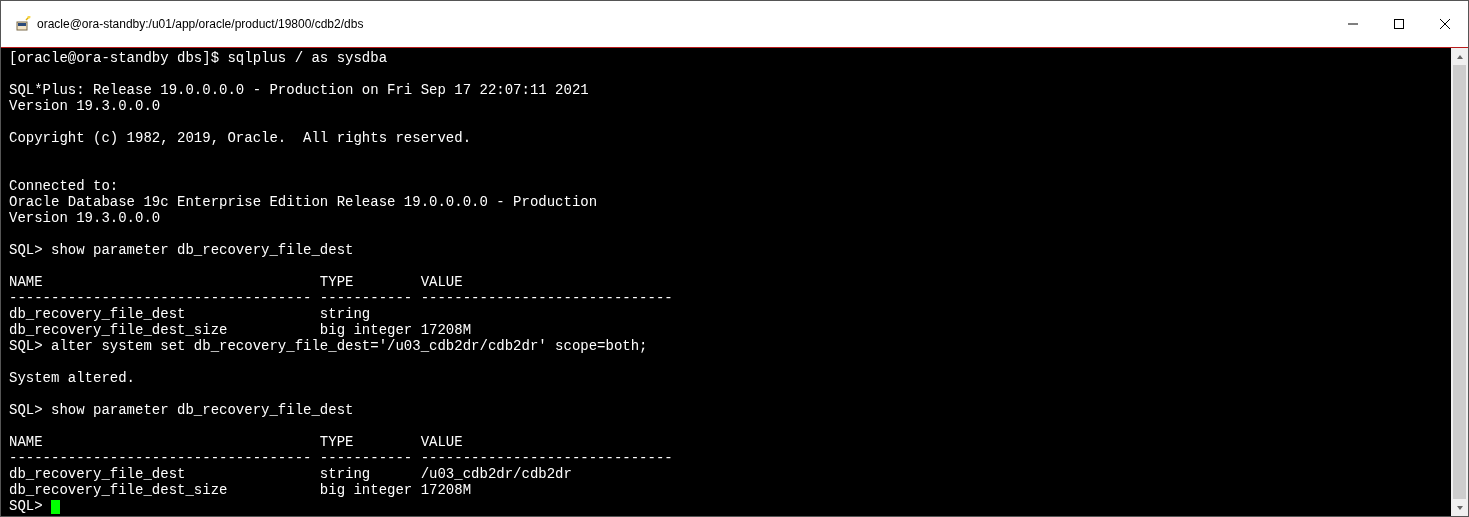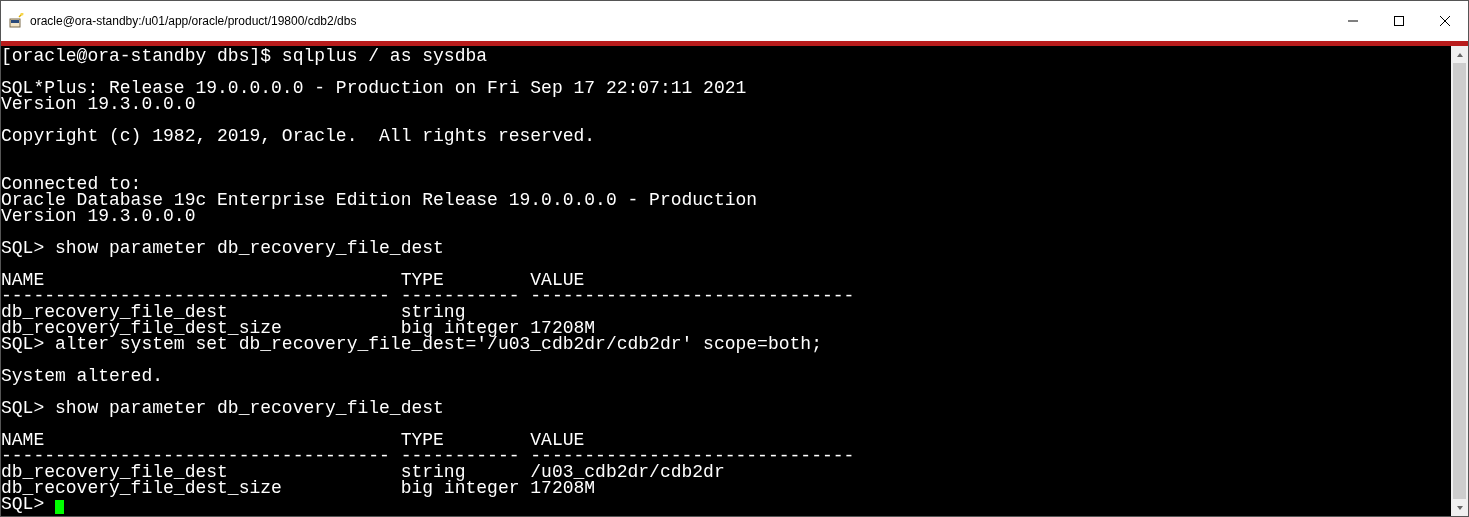--- a/index.html
+++ b/index.html
@@ -16,22 +16,22 @@
       display: flex;
       flex-direction: column;
       background: #000;
       border: 1px solid #555;
     }
     .titlebar {
       height: 48px;
       background: #fff;
       display: flex;
       align-items: center;
-      padding-left: 7px;
-      border-bottom: 5px solid #b91c1c;
+      padding-left: 14px;
+      border-bottom: 1px solid #b91c1c;
     }
     .titlebar .app-icon {
       width: 16px;
       height: 16px;
       margin-right: 6px;
       flex-shrink: 0;
     }
     .titlebar .title-text {
       font-size: 12px;
       color: #000;
@@ -54,25 +54,25 @@
     }
     .win-btn svg { display: block; }
     .terminal-wrap {
       flex: 1;
       display: flex;
       background: #000;
     }
     .terminal {
       flex: 1;
       font-family: "Courier New", Consolas, monospace;
-      font-size: 18px;
+      font-size: 14px;
       line-height: 16px;
       color: #fff;
       white-space: pre;
-      padding: 2px 0;
+      padding: 2px 8px;
     }
     .terminal .line { display: block; min-height: 16px; }
     .cursor {
       display: inline-block;
       width: 9px;
       height: 14px;
       background: #00ff00;
       vertical-align: text-bottom;
     }
     .scrollbar {

